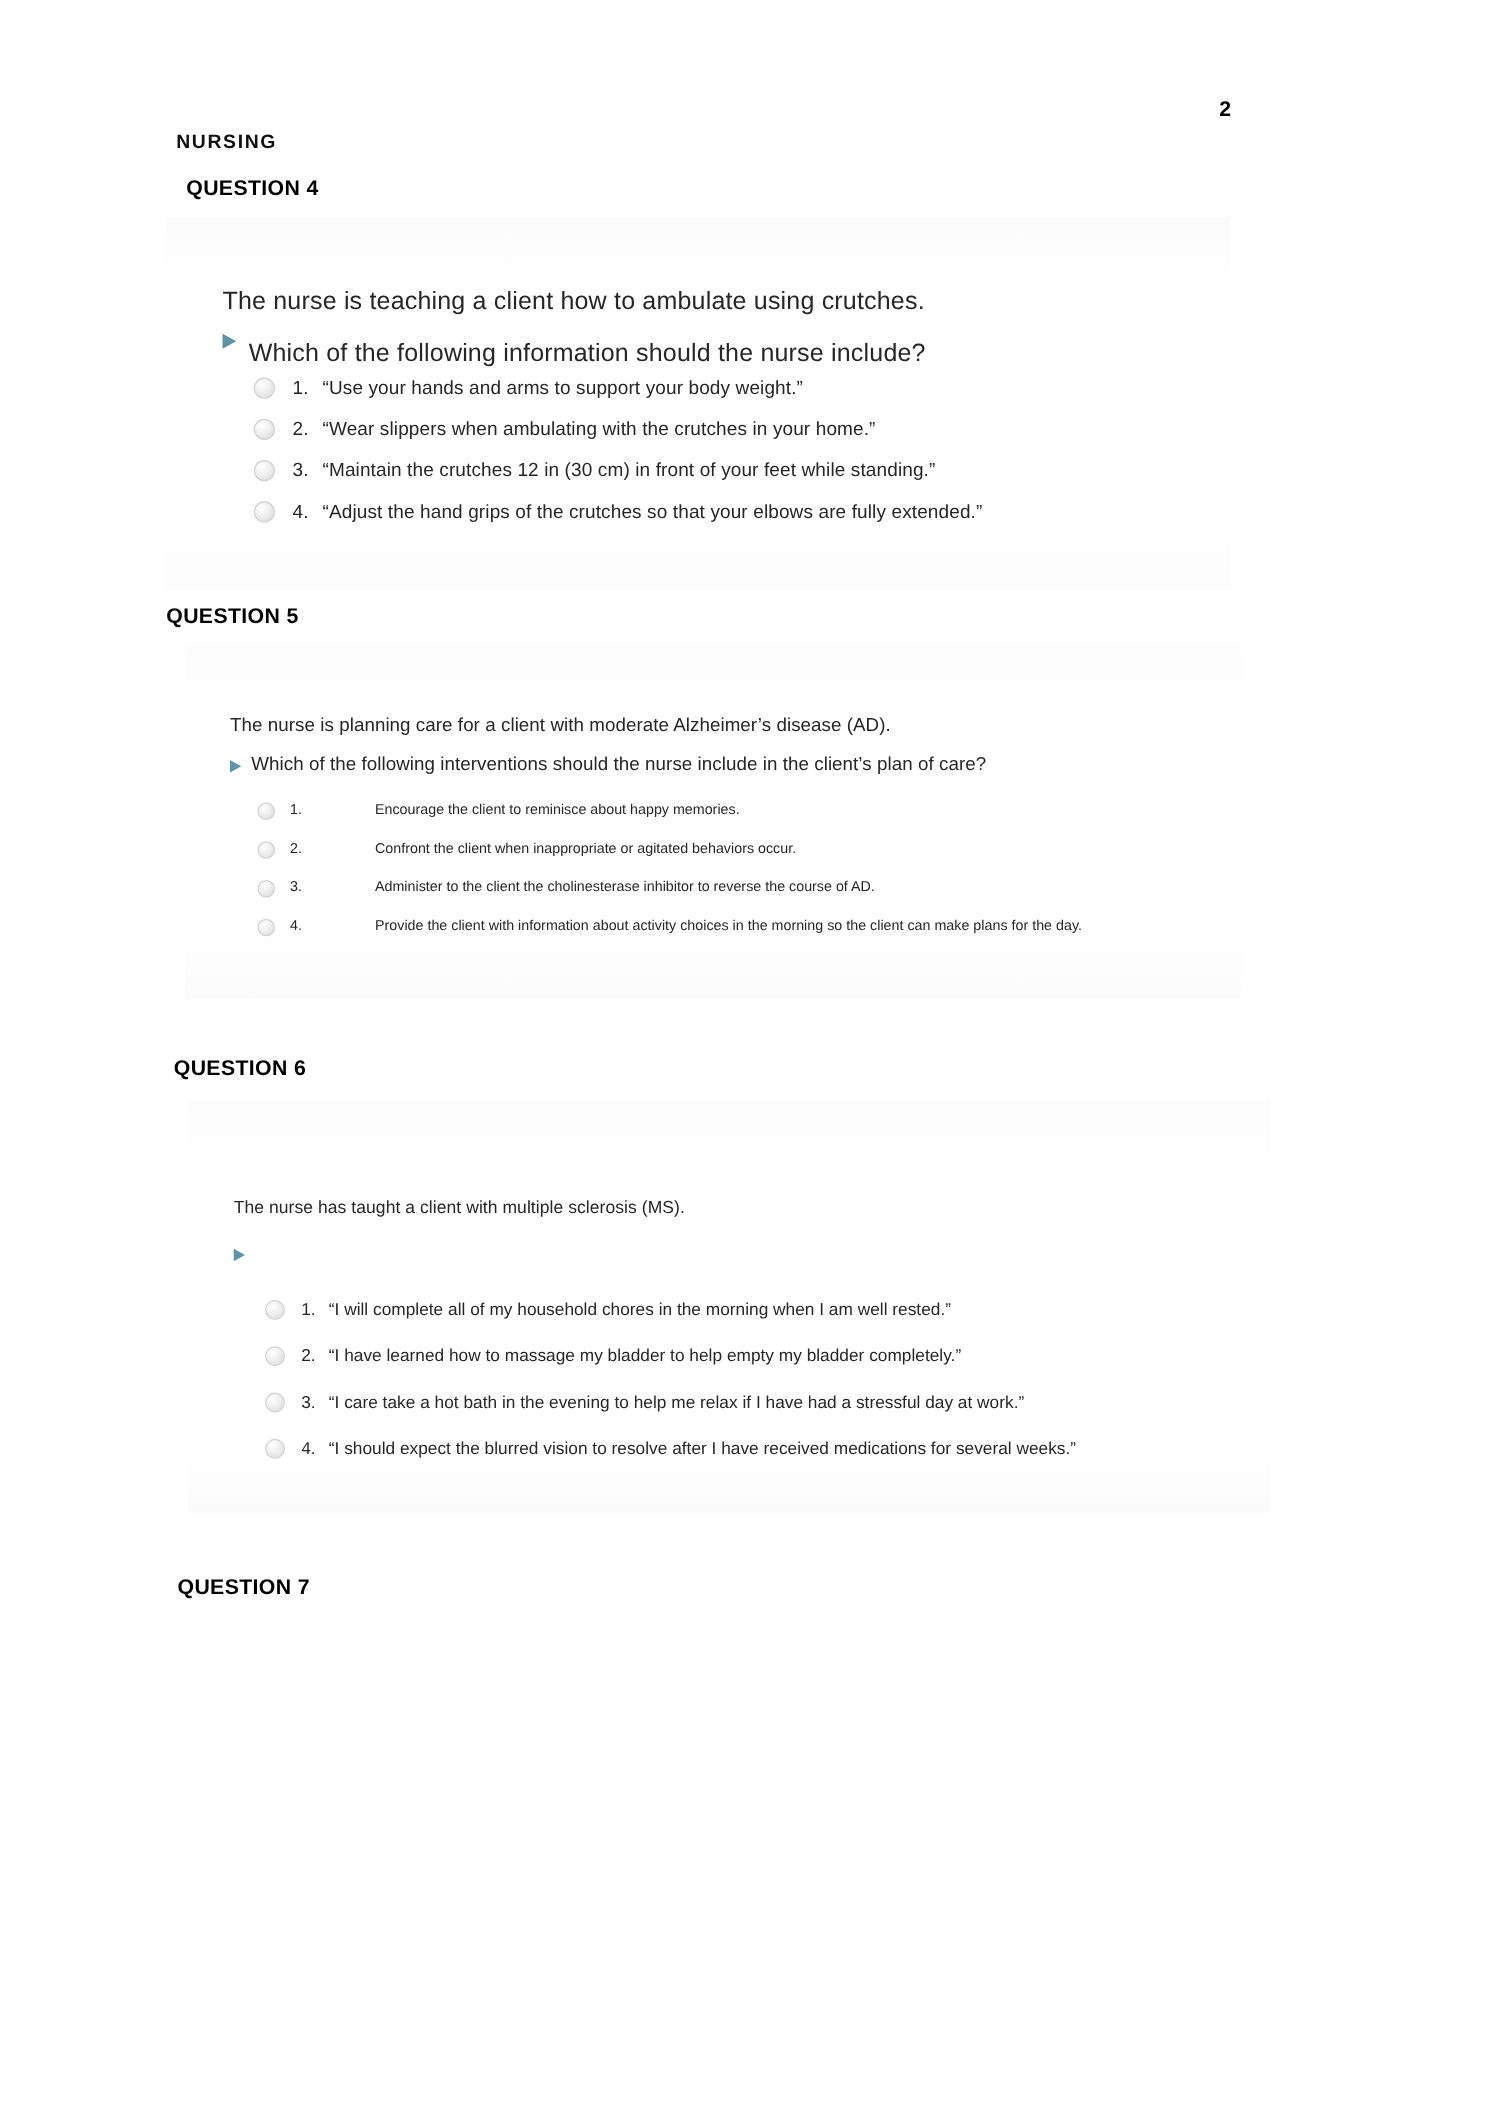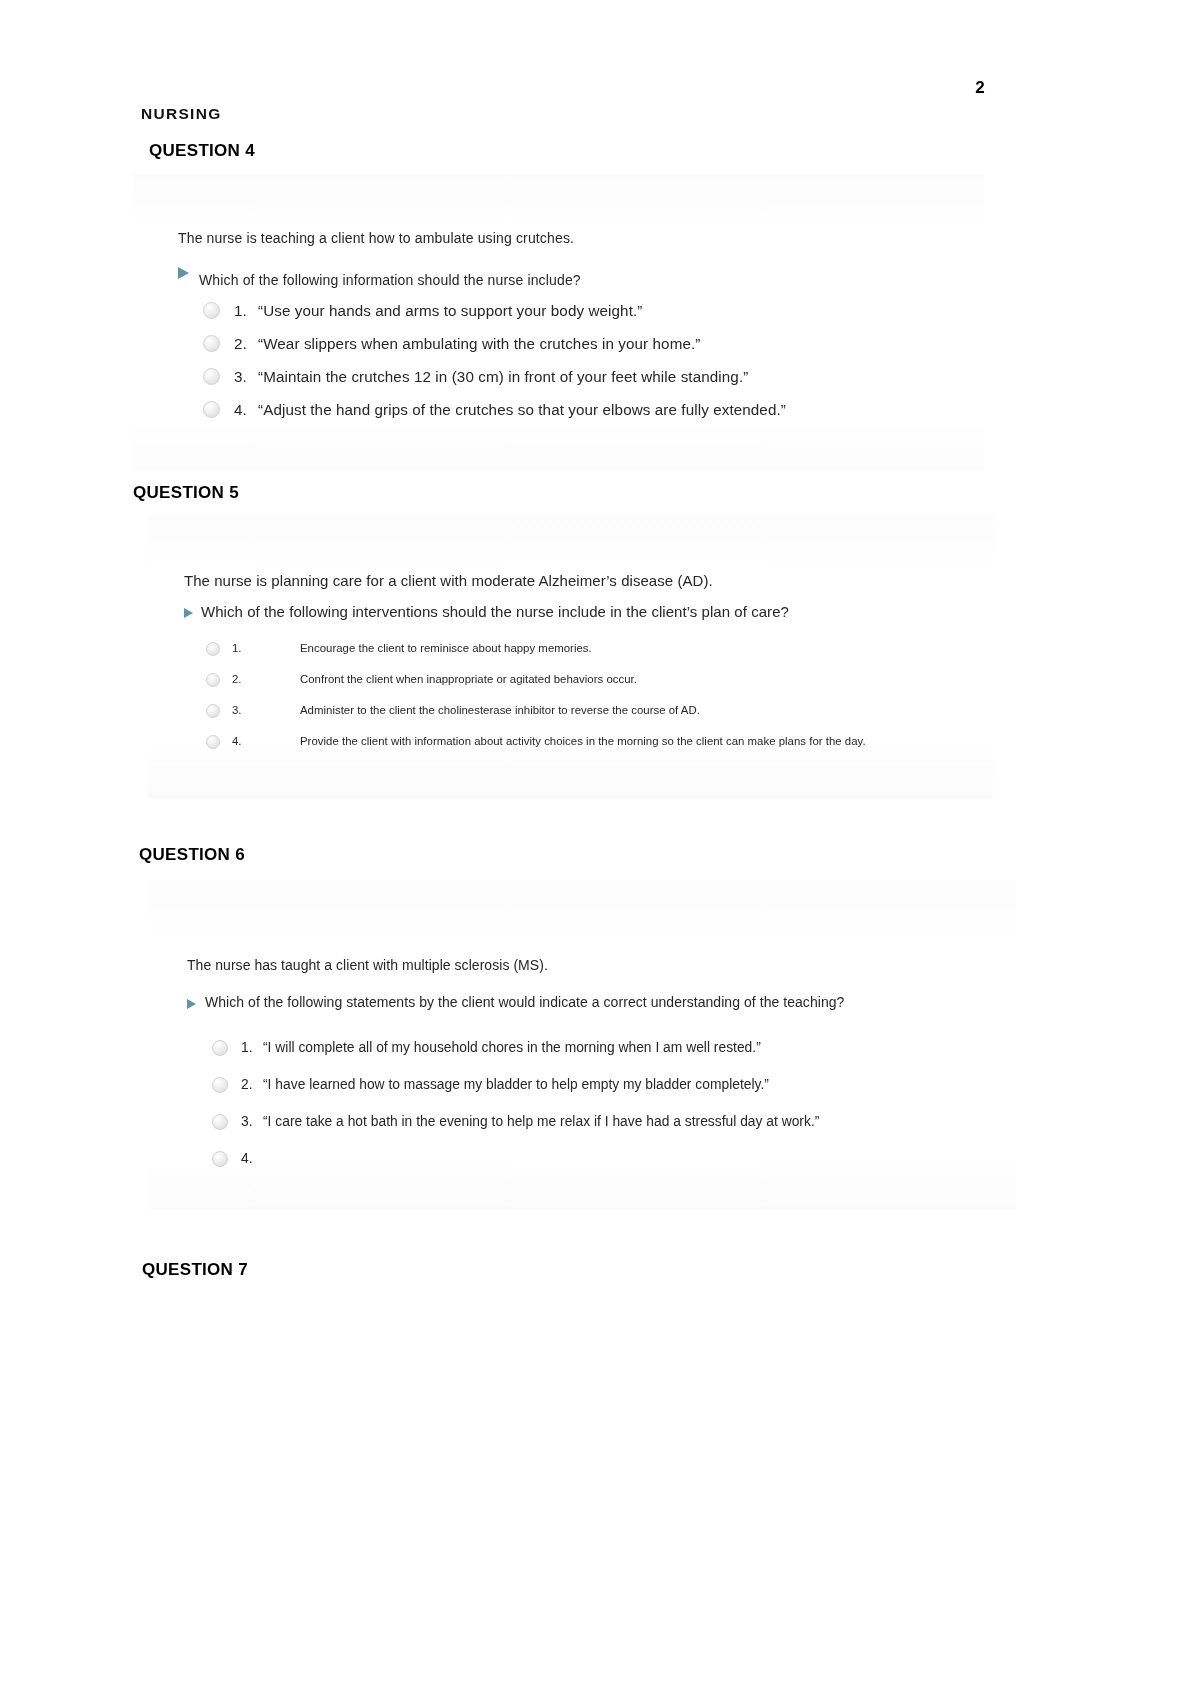--- a/index.html
+++ b/index.html
@@ -128,21 +128,21 @@
     flex: none;
     color: #262626;
   }
   .opt-text {
     color: #262626;
     white-space: nowrap;
   }
 
   
   .q4-scale .stem,
-  .q4-scale .lead { font-size: 14px; letter-spacing: 0.15px; }
+  .q4-scale .lead { font-size: 20px; letter-spacing: 0.15px; }
   .q4-scale .opt-num,
   .q4-scale .opt-text { font-size: 15.2px; letter-spacing: 0.1px; }
   .q4-scale .radio { width: 15px; height: 15px; }
 
   
   .q5-scale .stem,
   .q5-scale .lead { font-size: 15px; letter-spacing: 0.05px; }
   .q5-scale .opt-num,
   .q5-scale .opt-text { font-size: 11.4px; letter-spacing: 0.02px; margin-left: 48px; }
   .q5-scale .radio { width: 12px; height: 12px; }
@@ -228,21 +228,20 @@
       <span class="opt-text">Provide the client with information about activity choices in the morning so the client can make plans for the day.</span>
     </div>
   </div>
 
   <div class="q-heading q6">QUESTION 6</div>
 
   <div class="qblock b6 q6-scale">
     <div class="stem" style="left:37px; top:77px;">The nurse has taught a client with multiple sclerosis (MS).</div>
 
     <div class="arrow-icon sm" style="left:37px; top:119px;"></div>
-    <div class="lead" style="left:55px; top:114px;">Which of the following statements by the client would indicate a correct understanding of the teaching?</div>
 
     <div class="option" style="left:62px; top:160px;">
       <span class="radio"></span>
       <span class="opt-num" style="margin-left:13px; width:22px;">1.</span>
       <span class="opt-text">“I will complete all of my household chores in the morning when I am well rested.”</span>
     </div>
 
     <div class="option" style="left:62px; top:197px;">
       <span class="radio"></span>
       <span class="opt-num" style="margin-left:13px; width:22px;">2.</span>
@@ -251,18 +250,19 @@
 
     <div class="option" style="left:62px; top:234px;">
       <span class="radio"></span>
       <span class="opt-num" style="margin-left:13px; width:22px;">3.</span>
       <span class="opt-text">“I care take a hot bath in the evening to help me relax if I have had a stressful day at work.”</span>
     </div>
 
     <div class="option" style="left:62px; top:271px;">
       <span class="radio"></span>
       <span class="opt-num" style="margin-left:13px; width:22px;">4.</span>
+      <span class="opt-text">“I should expect the blurred vision to resolve after I have received medications for several weeks.”</span>
     </div>
   </div>
 
   <div class="q-heading q7">QUESTION 7</div>
 
 </div>
 
 </body></html>

